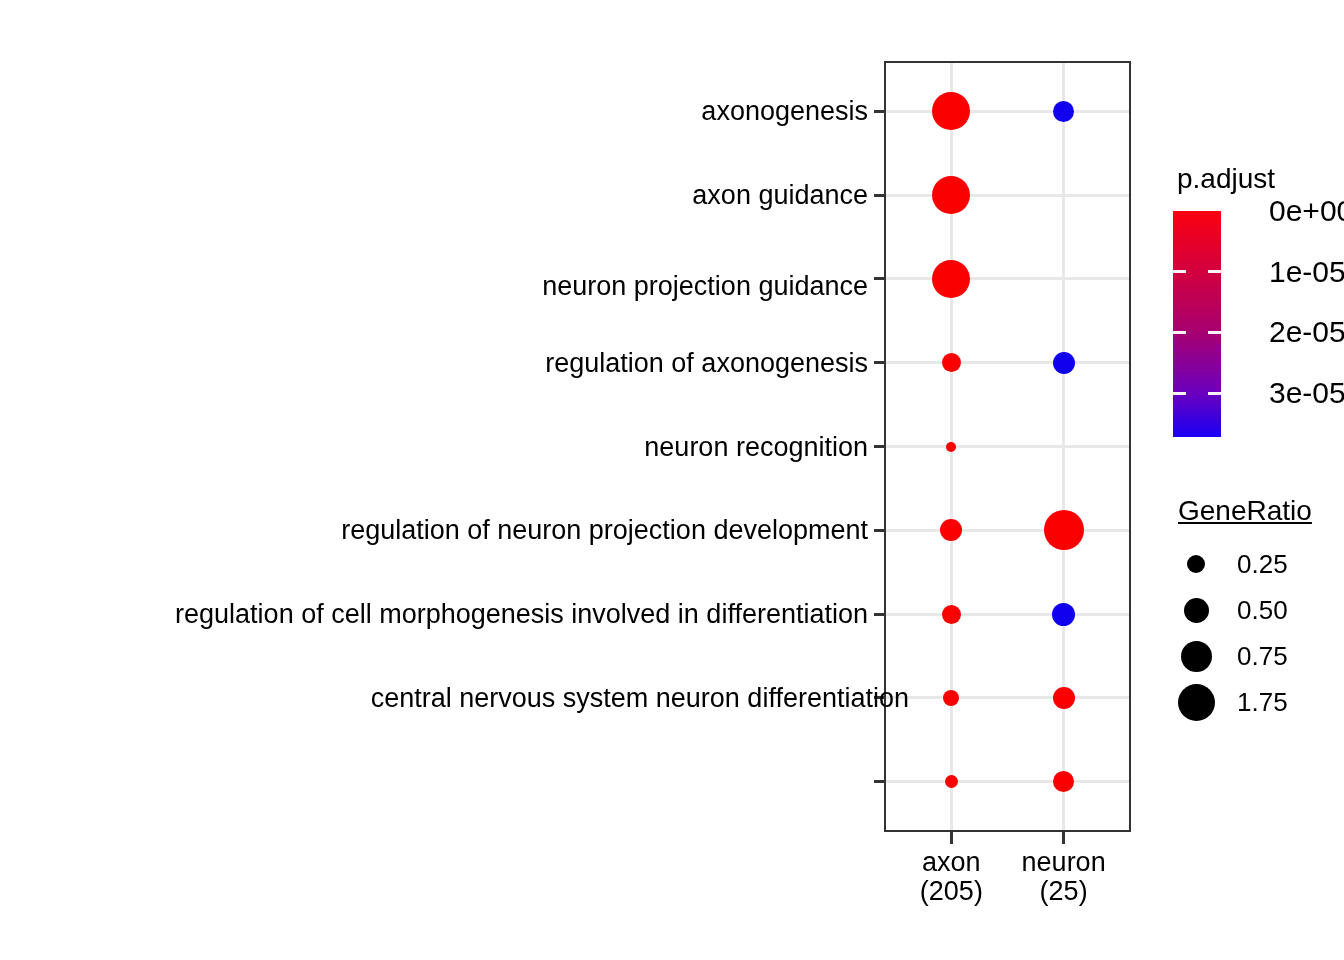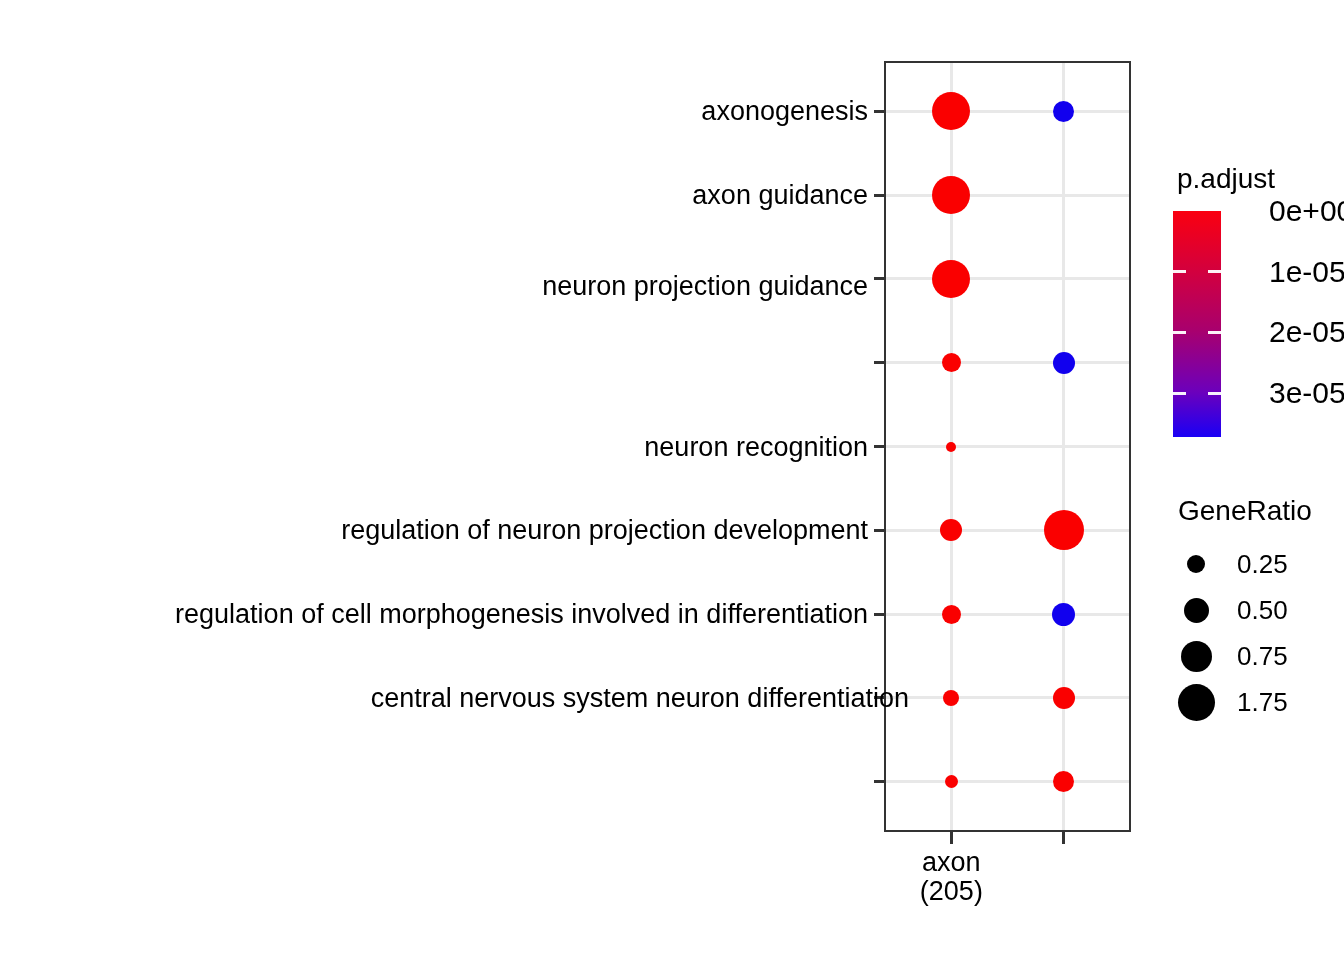--- a/index.html
+++ b/index.html
@@ -60,40 +60,42 @@
       <div class="dot" style="left: 157.636px; top: 447.304px; width: 40px; height: 40px; background: rgb(250, 0, 0);"></div>
       <div class="dot" style="left: 55.8636px; top: 541.609px; width: 19px; height: 19px; background: rgb(250, 0, 0);"></div>
       <div class="dot" style="left: 166.136px; top: 539.609px; width: 23px; height: 23px; background: rgb(17, 0, 238);"></div>
       <div class="dot" style="left: 57.3636px; top: 626.913px; width: 16px; height: 16px; background: rgb(250, 0, 0);"></div>
       <div class="dot" style="left: 166.636px; top: 623.913px; width: 22px; height: 22px; background: rgb(250, 0, 0);"></div>
       <div class="dot" style="left: 58.8636px; top: 712.217px; width: 13px; height: 13px; background: rgb(250, 0, 0);"></div>
       <div class="dot" style="left: 167.136px; top: 708.217px; width: 21px; height: 21px; background: rgb(250, 0, 0);"></div>
     </div>
   <div class="legend-title" style="left:1177px;top:164px;">p.adjust</div>
   <div id="gradient-bar" style="background: linear-gradient(rgb(250, 0, 16) 0%, rgb(210, 0, 63) 27%, rgb(168, 0, 110) 53%, rgb(108, 0, 188) 80%, rgb(26, 0, 245) 100%);"></div>
-  <div class="legend-title" style="left:1178px;top:496px;">GeneRatio</div>
+  <div class="legend-title" style="left:1178px;top:496px;text-decoration:underline;">GeneRatio</div>
 <div class="ytick" style="left: 874px; top: 109.783px;"></div>
     <div class="ylab" style="top: 94.2826px;">axonogenesis</div>
     <div class="ytick" style="left: 874px; top: 193.587px;"></div>
     <div class="ylab" style="top: 178.087px;">axon guidance</div>
     <div class="ytick" style="left: 874px; top: 277.391px;"></div>
     <div class="ylab" style="top: 261.891px; margin-top: 7px;">neuron projection guidance</div>
     <div class="ytick" style="left: 874px; top: 361.196px;"></div>
+    <div class="ylab" style="top: 345.696px;">regulation of axonogenesis</div>
     <div class="ytick" style="left: 874px; top: 445px;"></div>
     <div class="ylab" style="top: 429.5px;">neuron recognition</div>
     <div class="ytick" style="left: 874px; top: 528.804px;"></div>
     <div class="ylab" style="top: 513.304px;">regulation of neuron projection development</div>
     <div class="ytick" style="left: 874px; top: 612.609px;"></div>
     <div class="ylab" style="top: 597.109px;">regulation of cell morphogenesis involved in differentiation</div>
     <div class="ytick" style="left: 874px; top: 696.413px;"></div>
     <div class="ylab" style="top: 680.913px; margin-left: 41px;">central nervous system neuron differentiation</div>
     <div class="ytick" style="left: 874px; top: 780.217px;"></div>
     <div class="xtick" style="left: 949.864px; top: 832px;"></div>
     <div class="xlab" style="left: 951.364px; top: 848px;">axon<div>(205)</div></div>
     <div class="xtick" style="left: 1062.14px; top: 832px;"></div>
+    <div class="xlab" style="left: 1063.64px; top: 848px;">neuron<div>(25)</div></div>
     <div class="gbar-lab" style="top: 196px;">0e+00</div>
     <div class="gbar-tick" style="left: 1173px; top: 270.294px;"></div>
     <div class="gbar-tick" style="left: 1208px; top: 270.294px;"></div>
     <div class="gbar-lab" style="top: 256.794px;">1e-05</div>
     <div class="gbar-tick" style="left: 1173px; top: 330.862px;"></div>
     <div class="gbar-tick" style="left: 1208px; top: 330.862px;"></div>
     <div class="gbar-lab" style="top: 317.362px;">2e-05</div>
     <div class="gbar-tick" style="left: 1173px; top: 391.656px;"></div>
     <div class="gbar-tick" style="left: 1208px; top: 391.656px;"></div>
     <div class="gbar-lab" style="top: 378.156px;">3e-05</div>

